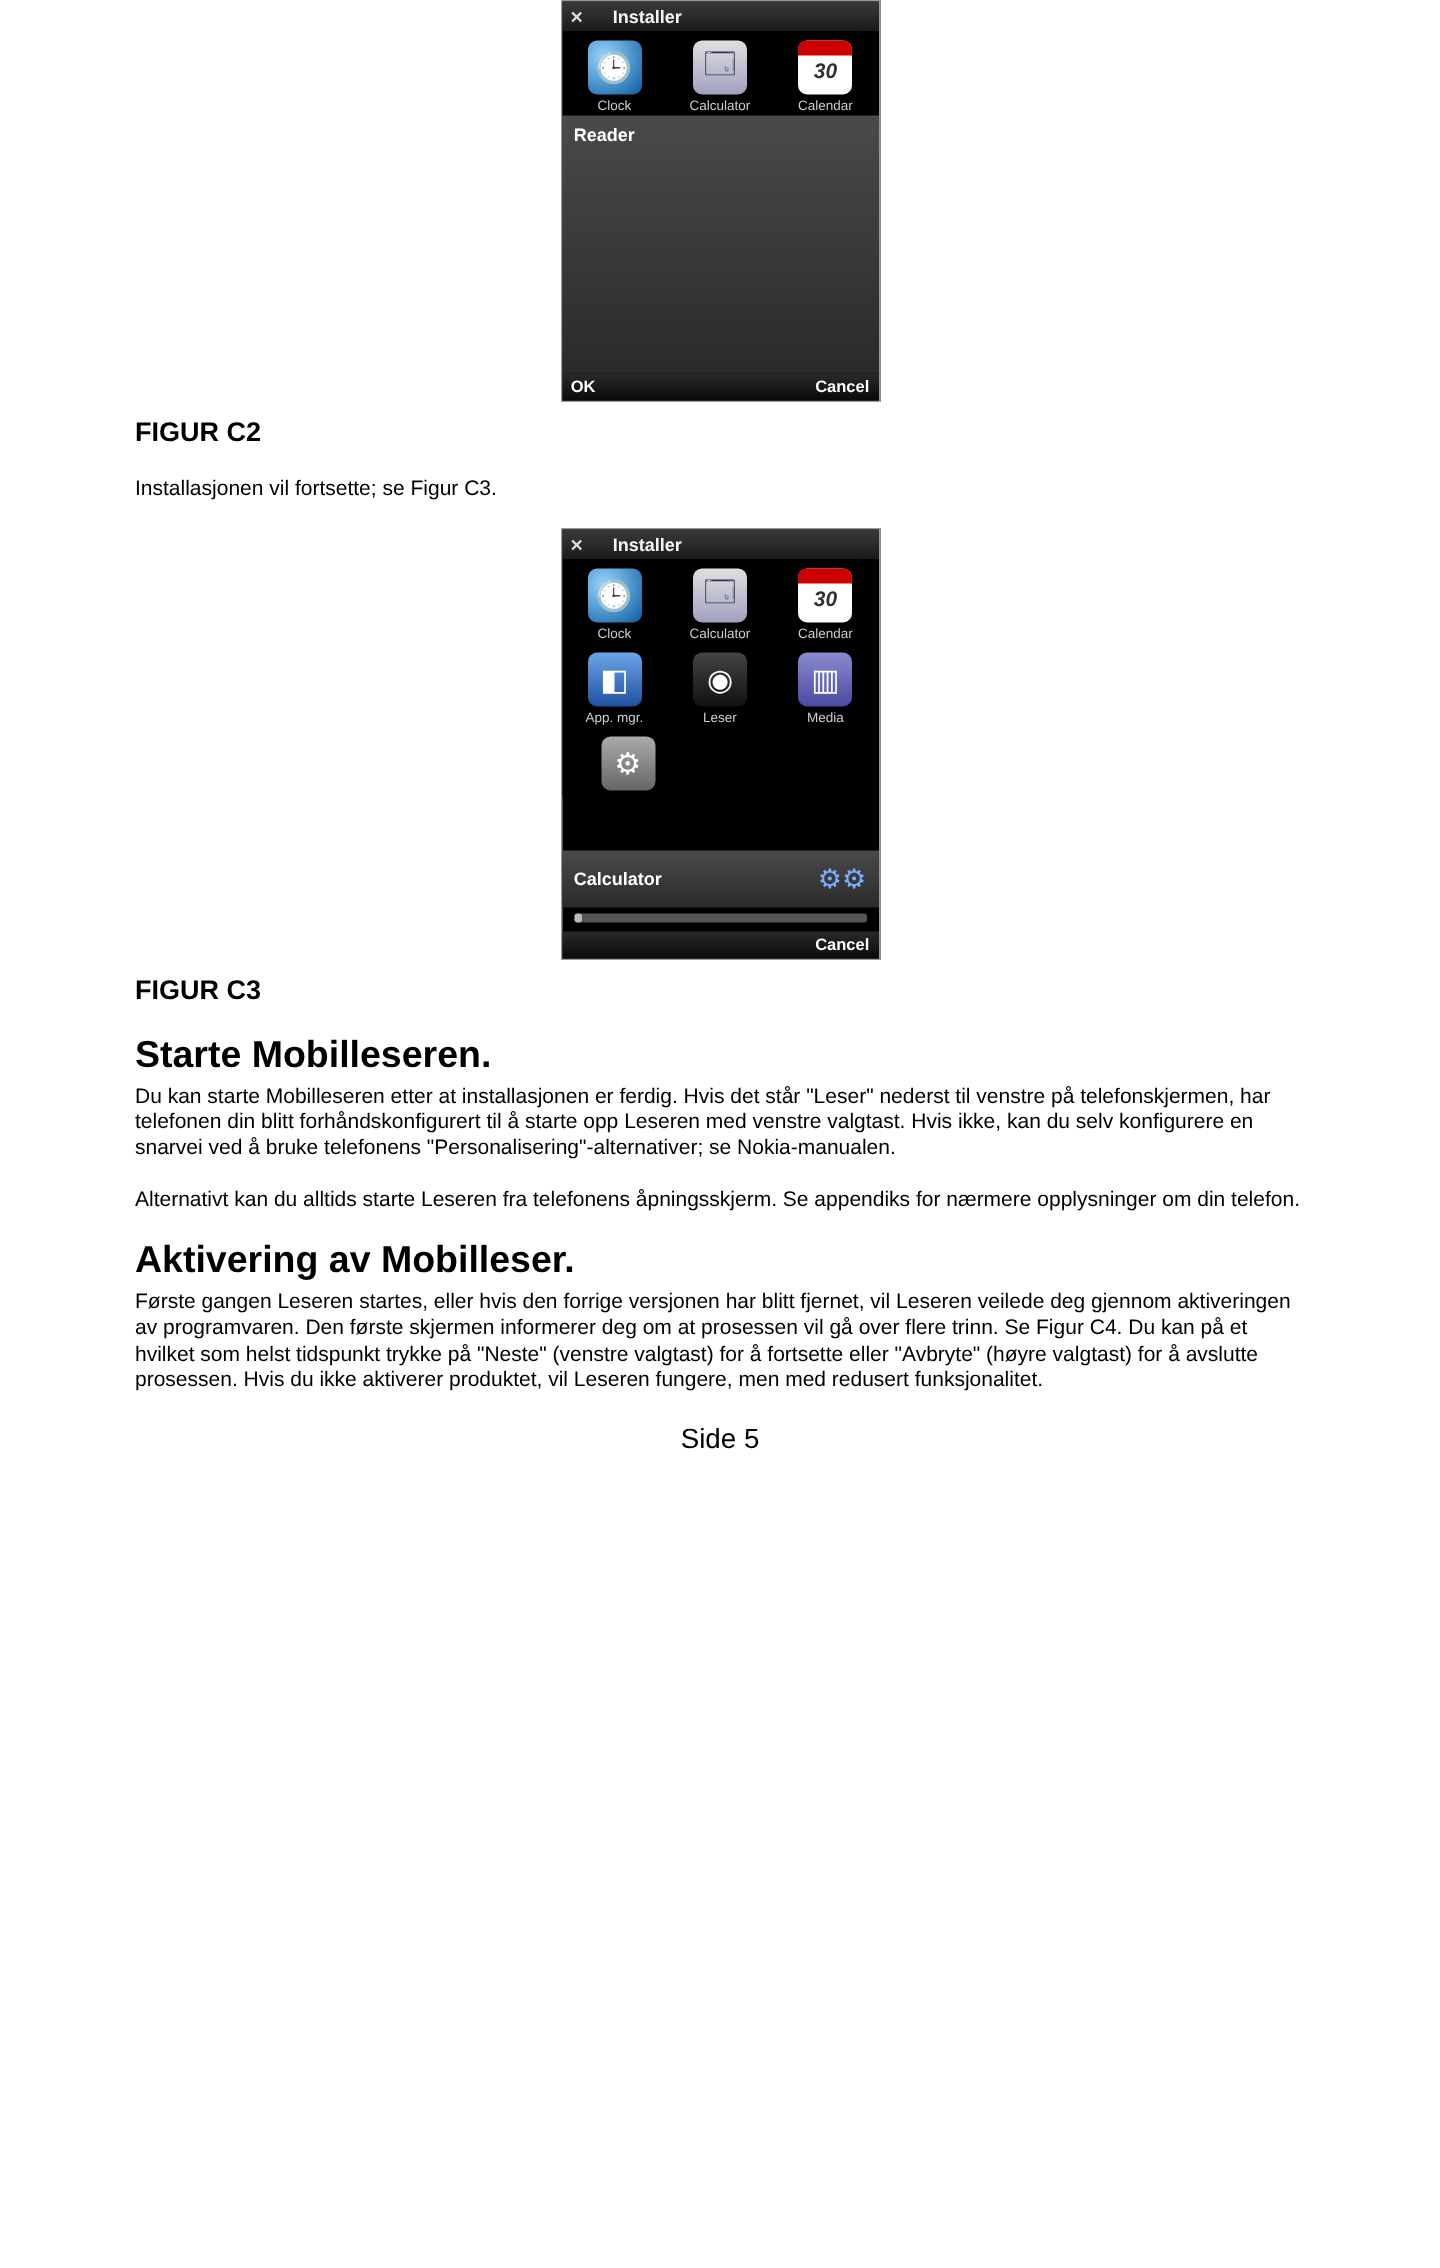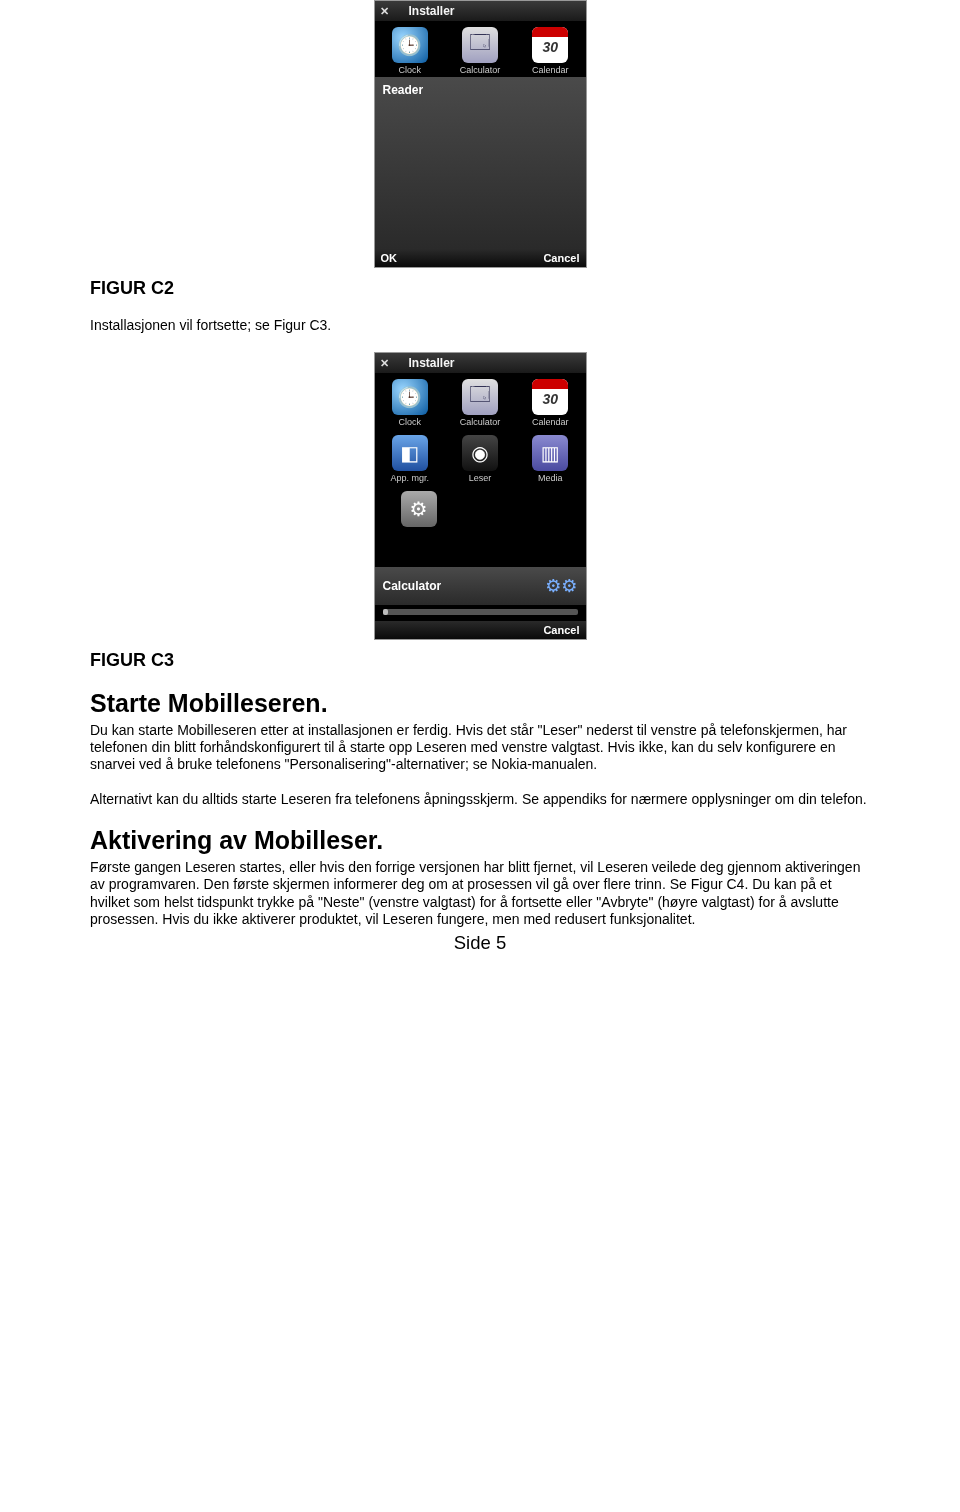--- a/index.html
+++ b/index.html
@@ -141,21 +141,21 @@
     margin-bottom: 18px;
   }
   h2.section {
     font-size: 25px;
     font-weight: bold;
     margin: 6px 0 4px;
   }
   .footer-pg {
     text-align: center;
     font-size: 18.5px;
-    margin-top: 4px;
+    margin-top: 20px;
   }
 </style>
 </head>
 <body>
 
 <div class="phone" style="height:268px;">
   <div class="titlebar">
     <span class="close">✕</span>
     <span class="title">Installer</span>
   </div>

